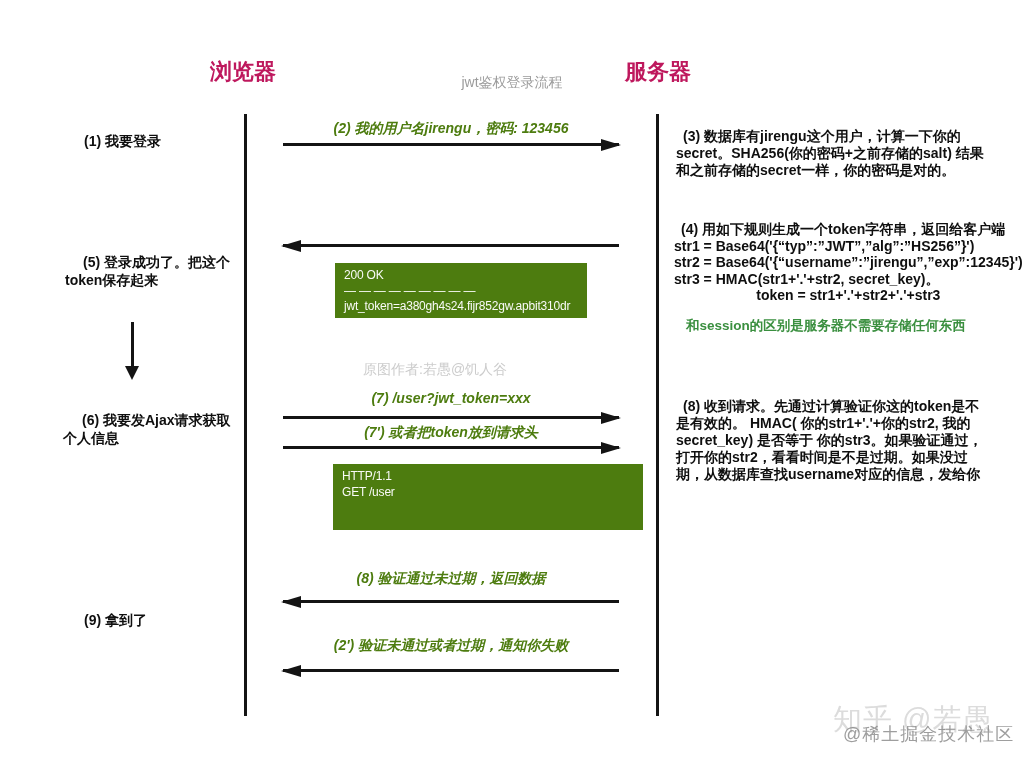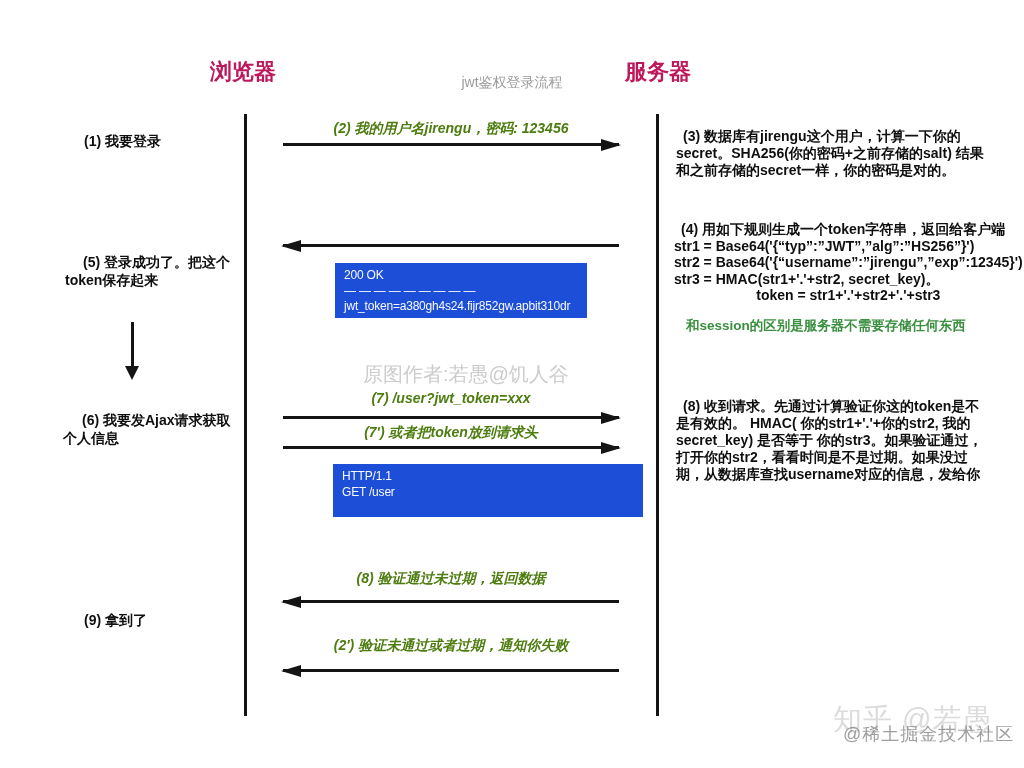--- a/index.html
+++ b/index.html
@@ -20,30 +20,30 @@
     content:"";position:absolute;left:-2px;top:50%;transform:translateY(-50%);
     width:0;height:0;border-right:20px solid #141414;border-top:6px solid transparent;border-bottom:6px solid transparent;
   }
   .msg-label{
     left:283px;width:336px;text-align:center;font-size:14px;font-weight:bold;white-space:nowrap;color:#4d7c0f;font-style:italic;
   }
   .note{font-size:14px;font-weight:bold;color:#0f0f0f;white-space:nowrap;}
   .note .ln{line-height:17px;}
   .note .indent{padding-left:7px;}
   .payload{
-    background:#1d4ed8;color:rgba(255,255,255,0.97);font-size:12px;letter-spacing:-0.2px;
+    background:#4d7c0f;color:rgba(255,255,255,0.97);font-size:12px;letter-spacing:-0.2px;
     padding:5px 9px;box-sizing:border-box;white-space:nowrap;
   }
   .payload .pln{line-height:15.5px;}
   .green{color:#3a8f3f;font-size:13.5px;font-weight:bold;white-space:nowrap;}
   .down-arrow-line{width:3px;background:#141414;}
   .down-arrow-head{
     width:0;height:0;border-top:14px solid #141414;border-left:7px solid transparent;border-right:7px solid transparent;
   }
-  .wm-center{font-size:20px;color:#cccccc;white-space:nowrap;}
+  .wm-center{font-size:14px;color:#cccccc;white-space:nowrap;}
   .wm-zhihu{font-size:29px;color:#dcdcdc;white-space:nowrap;letter-spacing:1px;}
   .wm-juejin{font-size:18px;color:rgba(125,125,125,0.75);white-space:nowrap;letter-spacing:1px;}
 </style>
 </head>
 <body>
 
 <div class="canvas">
 
   <div class="abs title" style="top:46px;left:0;">jwt鉴权登录流程</div>
 
@@ -78,21 +78,21 @@
   </div>
 
   <div class="abs wm-center" style="left:363px;top:361px;">原图作者:若愚@饥人谷</div>
 
   <div class="abs msg-label" style="top:390px;">(7) /user?jwt_token=xxx</div>
   <div class="abs msg-line to-server" style="left:283px;top:416px;width:336px;"></div>
 
   <div class="abs msg-label" style="top:424px;">(7') 或者把token放到请求头</div>
   <div class="abs msg-line to-server" style="left:283px;top:446px;width:336px;"></div>
 
-  <div class="abs payload" style="left:333px;top:464px;width:310px;height:53px;">
+  <div class="abs payload" style="left:333px;top:464px;width:310px;height:66px;">
     <div class="pln">HTTP/1.1</div>
     <div class="pln">GET /user</div>
   </div>
 
   <div class="abs msg-label" style="top:570px;">(8) 验证通过未过期，返回数据</div>
   <div class="abs msg-line to-browser" style="left:283px;top:600px;width:336px;"></div>
 
   <div class="abs msg-label" style="top:637px;">(2') 验证未通过或者过期，通知你失败</div>
   <div class="abs msg-line to-browser" style="left:283px;top:669px;width:336px;"></div>
 

